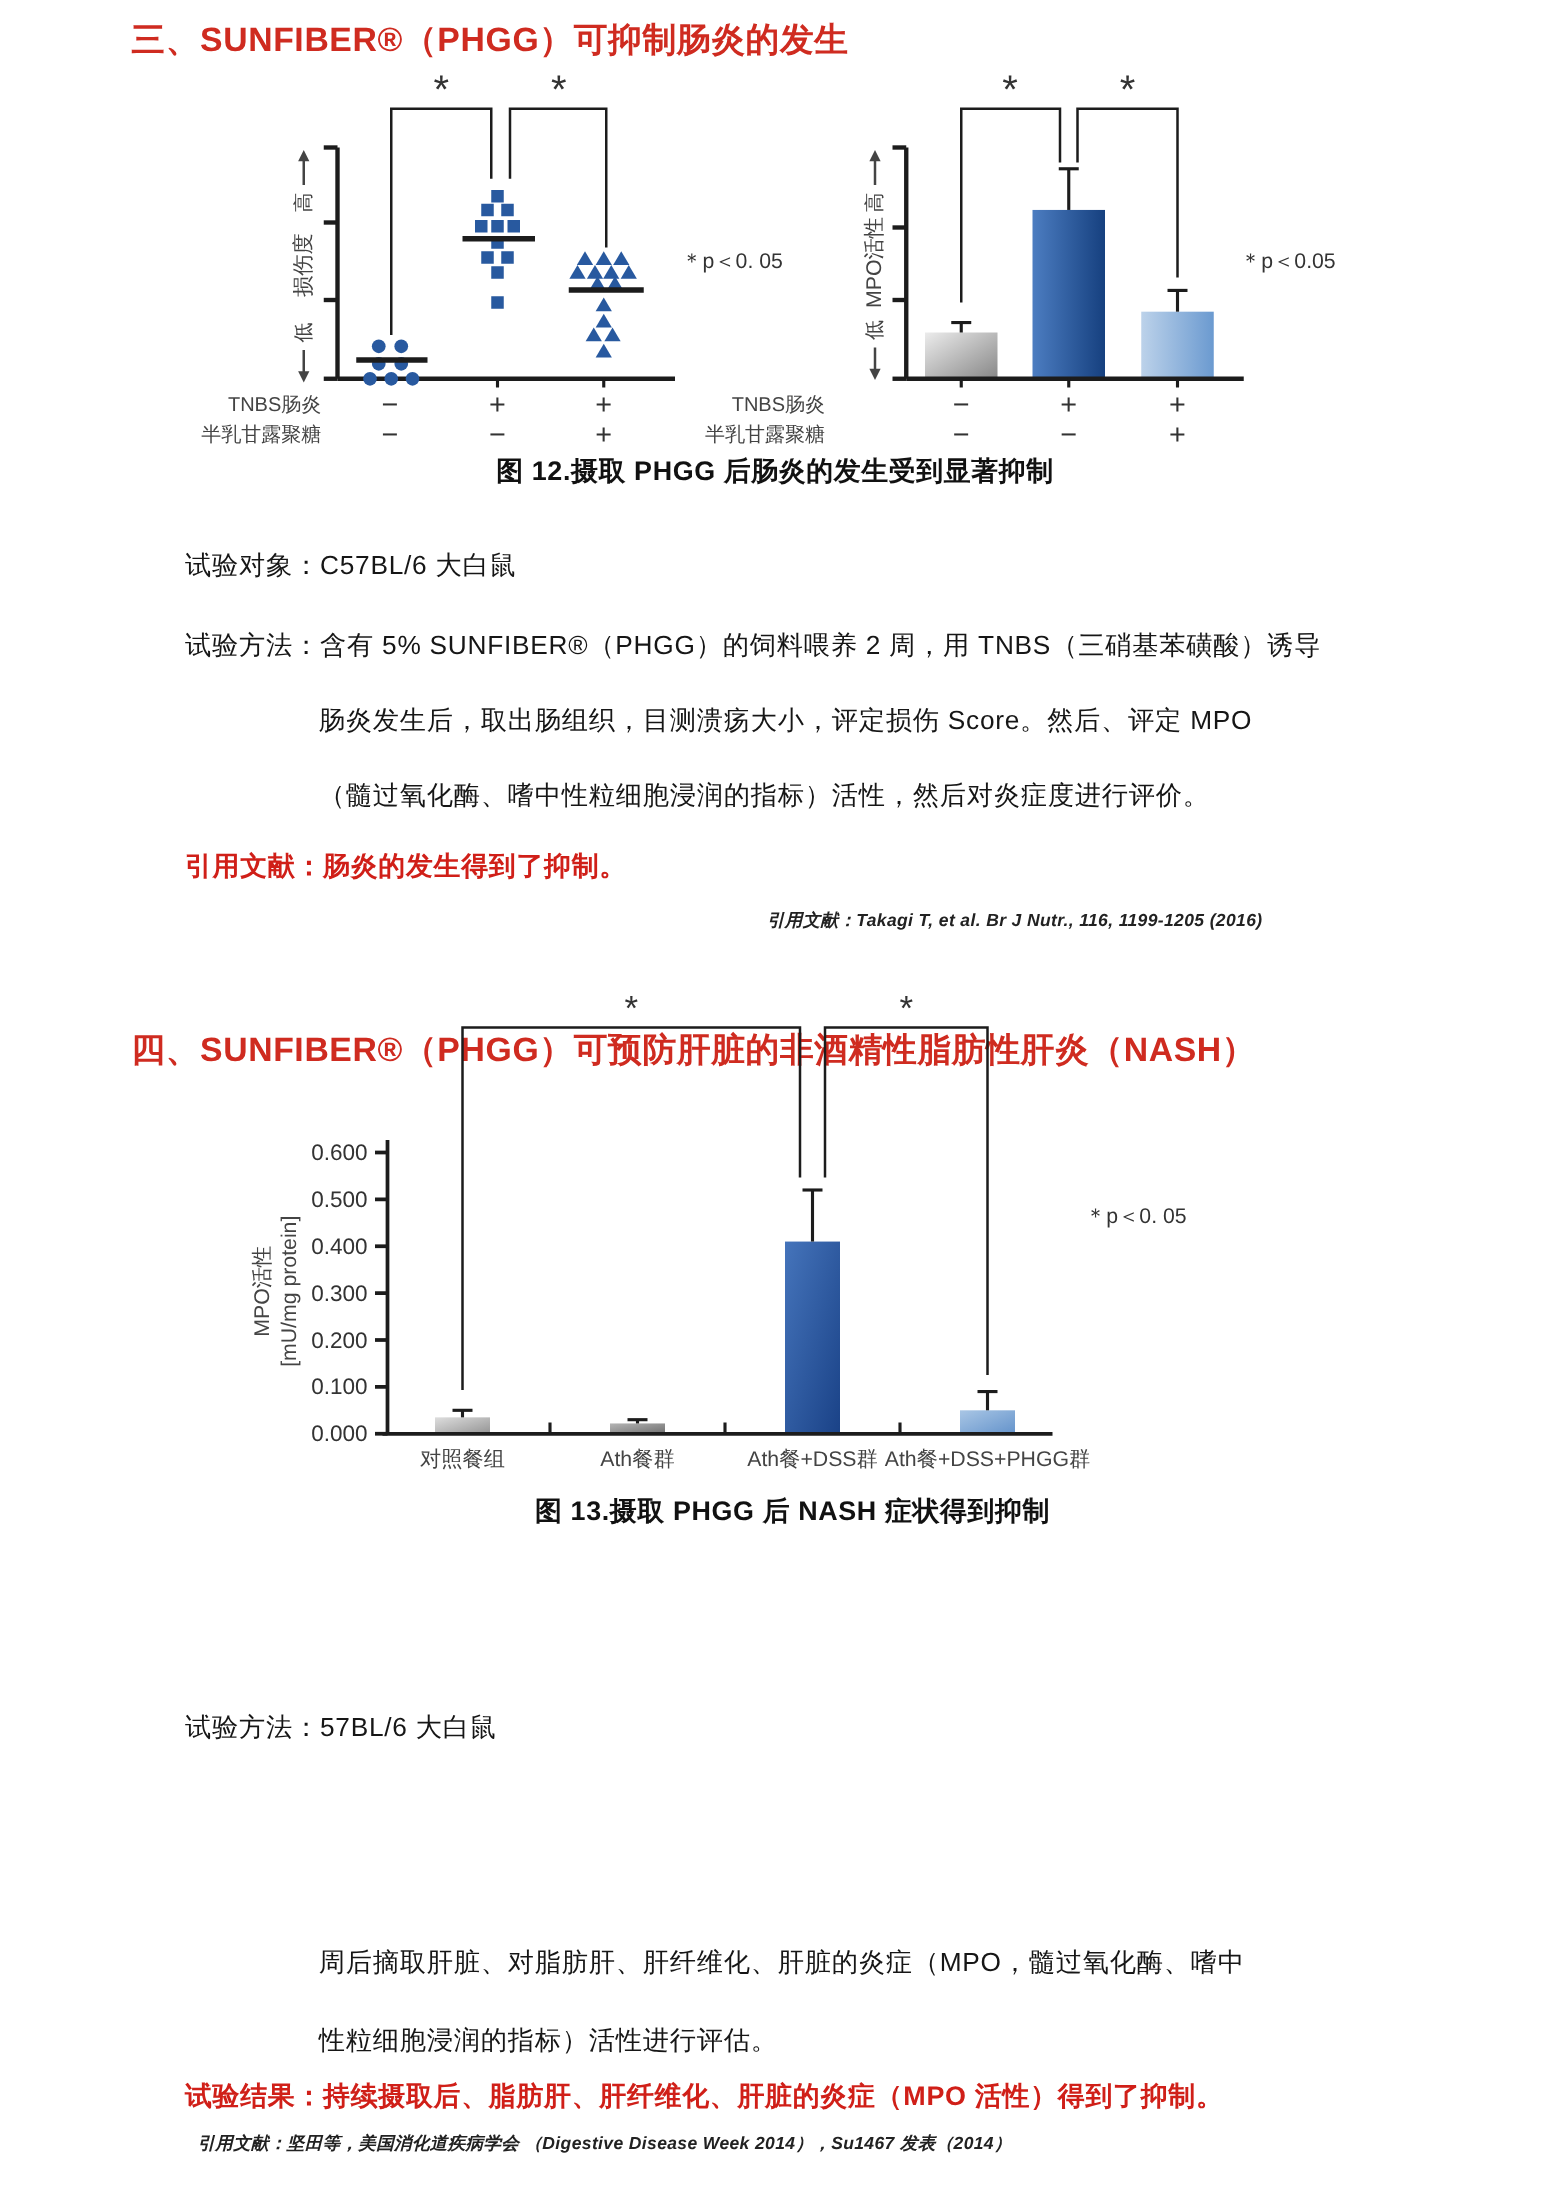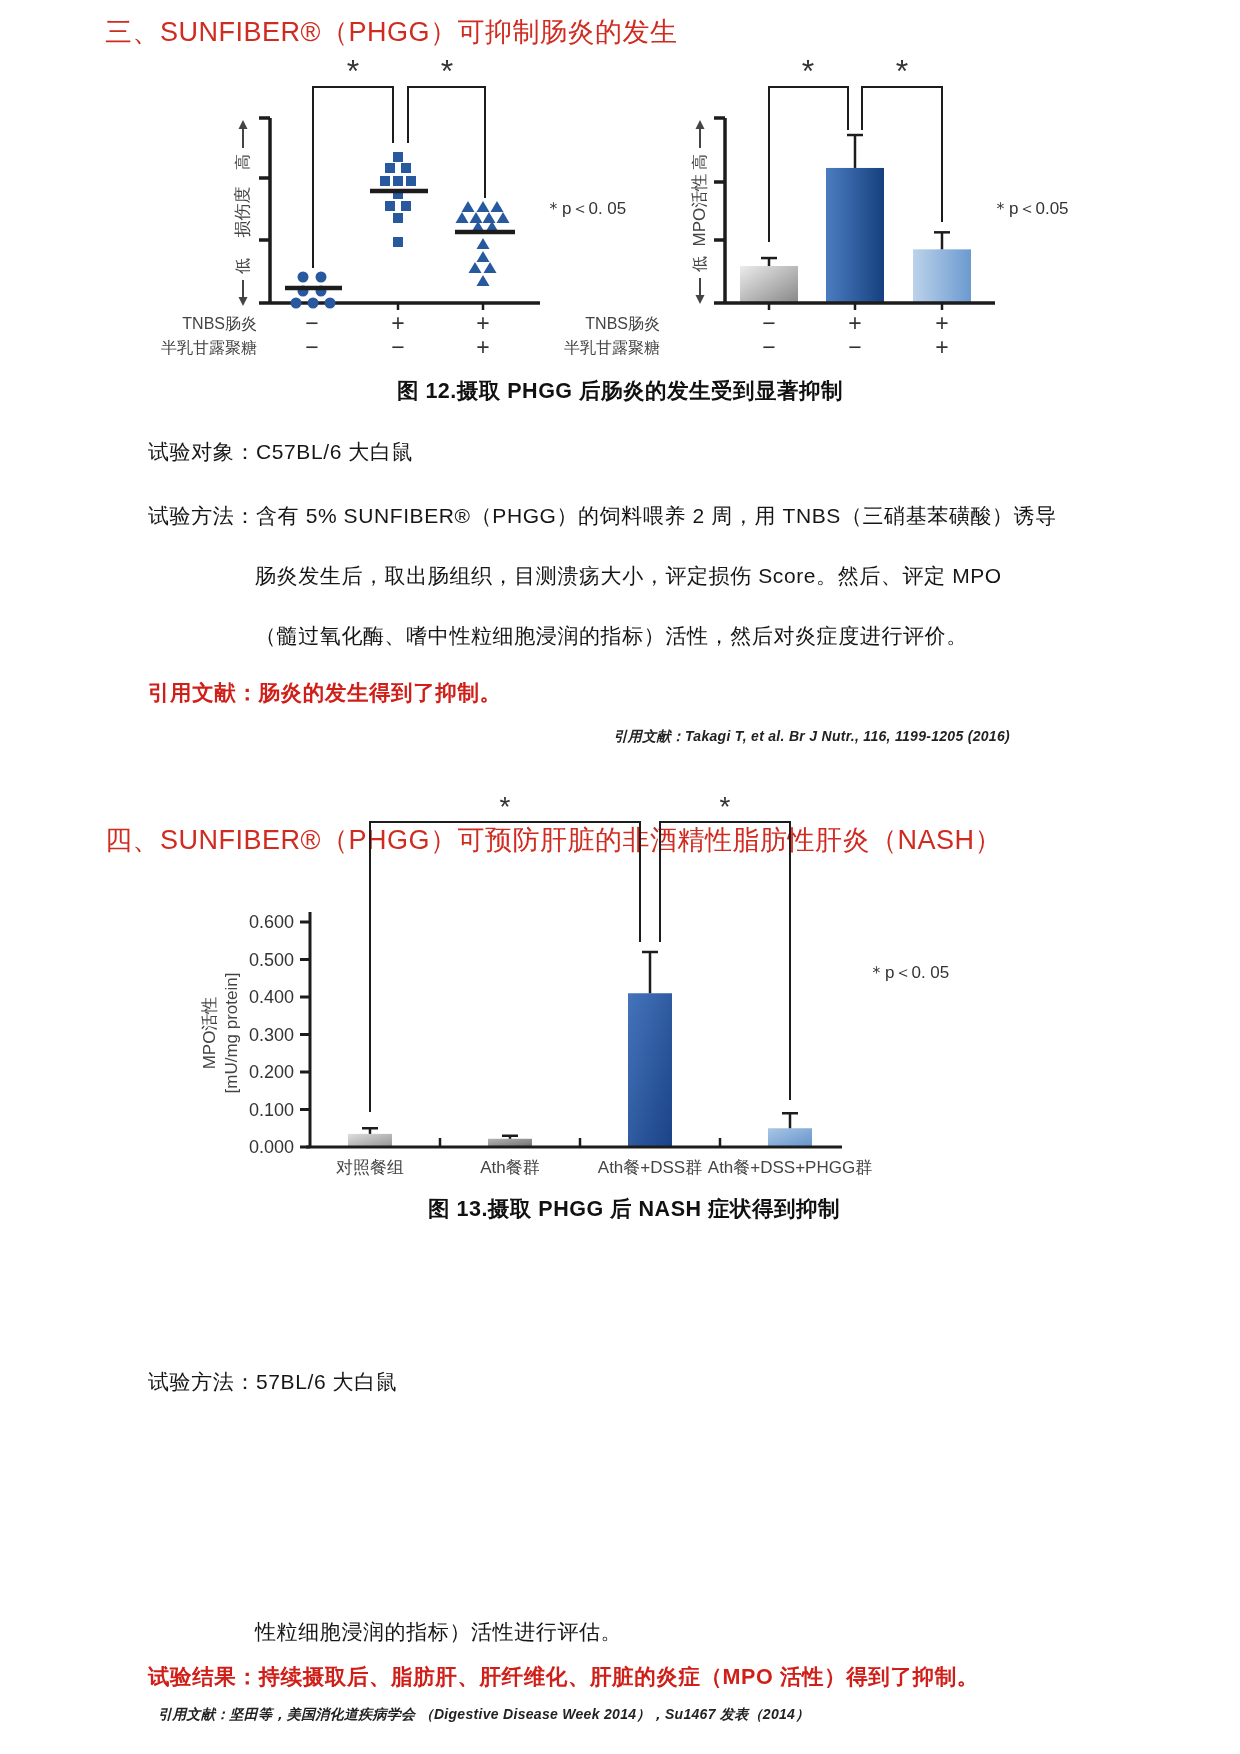--- a/index.html
+++ b/index.html
@@ -1,20 +1,20 @@
 <!DOCTYPE html>
 <html><head>
 <meta charset="utf-8">
 <style>
   * { margin:0; padding:0; box-sizing:border-box; }
   html,body { background:#ffffff; }
   body { font-family:"Liberation Sans","DejaVu Sans",sans-serif; }
   .page { position:relative; width:1240px; height:1754px; background:#ffffff; overflow:hidden; margin:0 auto; }
   .abs { position:absolute; }
-  .heading { color:#cf2b20; font-weight:normal; font-size:27px; letter-spacing:0.5px; white-space:nowrap; }
+  .heading { color:#cf2b20; font-weight:bold; font-size:27px; letter-spacing:0.5px; white-space:nowrap; }
   .caption { width:100%; text-align:center; font-weight:bold; font-size:21.5px; color:#111; letter-spacing:0.5px; }
   .bodyline { font-size:21px; color:#161616; white-space:nowrap; letter-spacing:0.6px; }
   .resultline { font-size:21.5px; color:#d01f18; font-weight:bold; white-space:nowrap; letter-spacing:0.6px; }
   .citation { font-size:14px; font-style:italic; color:#222; white-space:nowrap; letter-spacing:0.3px;font-weight:bold; }
   svg { position:absolute; overflow:visible; }
   svg text { font-family:"Liberation Sans","DejaVu Sans",sans-serif; fill:#333; }
   .axis-cjk { fill:#444; }
 </style>
 </head>
 <body>
@@ -155,21 +155,21 @@
     <text x="295" y="279" font-size="23" text-anchor="middle">+</text>
     <text x="382" y="279" font-size="23" text-anchor="middle">+</text>
     <text x="100" y="301" font-size="16" text-anchor="end" class="axis-cjk">半乳甘露聚糖</text>
     <text x="209" y="303" font-size="23" text-anchor="middle">−</text>
     <text x="295" y="303" font-size="23" text-anchor="middle">−</text>
     <text x="382" y="303" font-size="23" text-anchor="middle">+</text>
 
     <text x="432" y="162" font-size="17">＊p＜0.05</text>
   </svg>
 
-  <div class="abs caption" style="top:376px; left:0;text-align:center;">图 12.摄取 PHGG 后肠炎的发生受到显著抑制</div>
+  <div class="abs caption" style="top:362px; left:0;text-align:center;">图 12.摄取 PHGG 后肠炎的发生受到显著抑制</div>
 
   <div class="abs bodyline" style="left:148px; top:438px;">试验对象：C57BL/6 大白鼠</div>
   <div class="abs bodyline" style="left:148px; top:502px;">试验方法：含有 5% SUNFIBER®（PHGG）的饲料喂养 2 周，用 TNBS（三硝基苯磺酸）诱导</div>
   <div class="abs bodyline" style="left:255px; top:562px;">肠炎发生后，取出肠组织，目测溃疡大小，评定损伤 Score。然后、评定 MPO</div>
   <div class="abs bodyline" style="left:255px; top:622px;">（髓过氧化酶、嗜中性粒细胞浸润的指标）活性，然后对炎症度进行评价。</div>
   <div class="abs resultline" style="left:148px; top:678px;">引用文献：肠炎的发生得到了抑制。</div>
   <div class="abs citation" style="right:230px; top:728px;">引用文献：Takagi T, et al. Br J Nutr., 116, 1199-1205 (2016)</div>
 
   <div class="abs heading" style="left:105px; top:822px;">四、SUNFIBER®（PHGG）可预防肝脏的非酒精性脂肪性肝炎（NASH）</div>
 
@@ -242,17 +242,18 @@
     <text x="330" y="383" font-size="17" text-anchor="middle" class="axis-cjk">Ath餐群</text>
     <text x="470" y="383" font-size="17" text-anchor="middle" class="axis-cjk">Ath餐+DSS群</text>
     <text x="610" y="383" font-size="17" text-anchor="middle" class="axis-cjk">Ath餐+DSS+PHGG群</text>
 
     <text x="688" y="188" font-size="17">＊p＜0. 05</text>
   </svg>
 
   <div class="abs caption" style="top:1194px; left:0;padding-left:28px;">图 13.摄取 PHGG 后 NASH 症状得到抑制</div>
 
   <div class="abs bodyline" style="left:148px; top:1368px;">试验方法：57BL/6 大白鼠</div>
+  <div class="abs bodyline" style="left:255px; top:1556px;">周后摘取肝脏、对脂肪肝、肝纤维化、肝脏的炎症（MPO，髓过氧化酶、嗜中</div>
   <div class="abs resultline" style="left:148px; top:1662px;">试验结果：持续摄取后、脂肪肝、肝纤维化、肝脏的炎症（MPO 活性）得到了抑制。</div>
   <div class="abs bodyline" style="left:255px; top:1618px;">性粒细胞浸润的指标）活性进行评估。</div>
   <div class="abs citation" style="left:158px; top:1706px;">引用文献：坚田等，美国消化道疾病学会 （Digestive Disease Week 2014），Su1467 发表（2014）</div>
 
 </div>
 
 </body></html>

